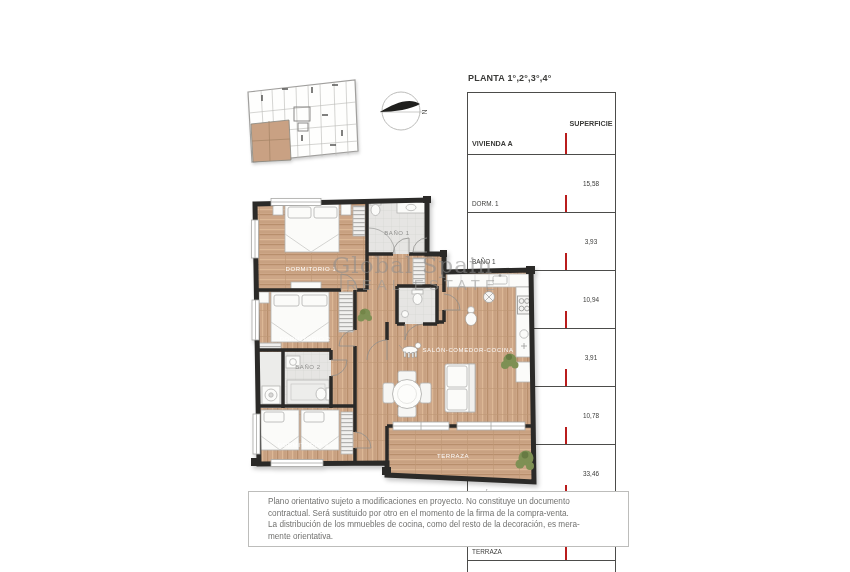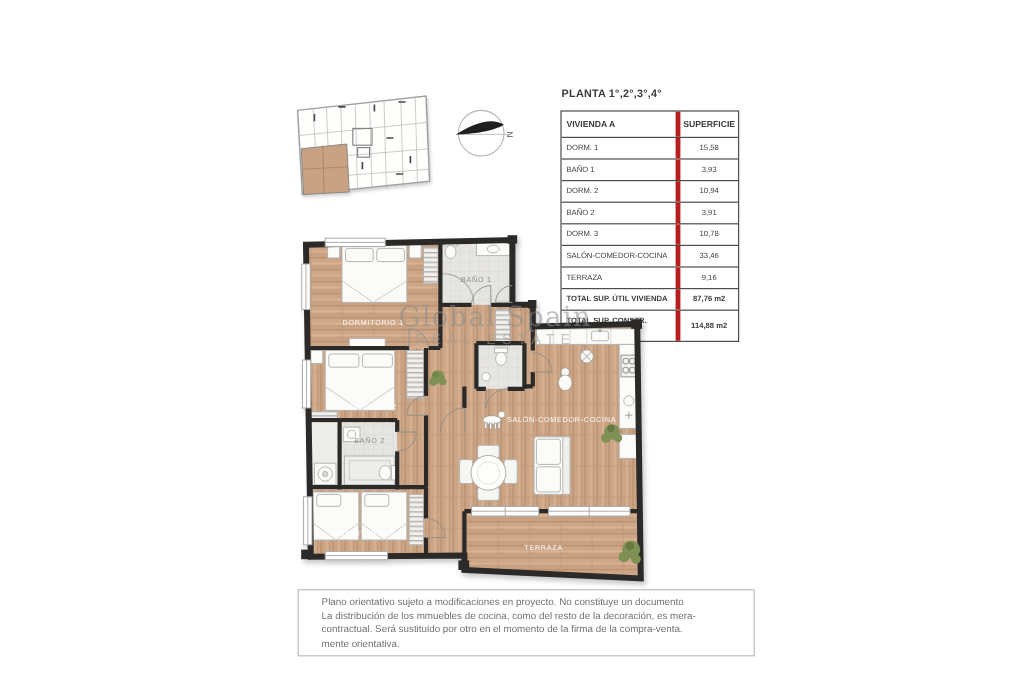--- a/index.html
+++ b/index.html
@@ -12,42 +12,42 @@
     position:absolute;left:468px;top:73px;font-size:9px;font-weight:bold;
     letter-spacing:.2px;color:#3a3a38;
   }
   .tbl{
     position:absolute;left:467px;top:92px;width:149px;
     border:1.5px solid #4c4c4a;background:#fff;box-sizing:border-box;
   }
   .trow{display:flex;border-top:1px solid #4c4c4a;align-items:stretch;}
   .trow:first-child{border-top:none;}
   .tcell-l{
-    width:99px;box-sizing:border-box;border-right:4px solid #b91c1c;
+    width:99px;box-sizing:border-box;border-right:2px solid #b91c1c;
     padding:4.5px 2px 4.5px 4px;font-size:6.4px;line-height:1.25;display:flex;
-    flex-direction:column;justify-content:center;
+    flex-direction:column;justify-content:center;margin-top:40px;
   }
   .tcell-v{
     flex:1;display:flex;align-items:center;justify-content:center;
     font-size:6.4px;text-align:left;padding:1px;
   }
   .trow.hdr .tcell-l,.trow.hdr .tcell-v{font-weight:bold;font-size:7.2px;padding-top:6px;padding-bottom:6px;}
   .trow.total .tcell-l,.trow.total .tcell-v{font-weight:bold;}
   
   .disclaimer{
     position:absolute;left:248px;top:491px;width:341px;
     border:1px solid #bdbdbb;padding:4px 19px;font-size:8.2px;line-height:11.6px;
     color:#727270;background:#fff;
   }
   
   .watermark{
     position:absolute;left:332px;top:252px;z-index:6;pointer-events:none;opacity:.55;
   }
   .wm1{font-family:"DejaVu Serif", serif;font-size:23px;color:#8d8d8d;letter-spacing:1px;}
-  .wm2{font-family:"Liberation Sans", sans-serif;font-size:12px;color:#999997;
+  .wm2{font-family:"Liberation Sans", sans-serif;font-size:15px;color:#999997;
        letter-spacing:5px;margin:-2px 0 0 14px;}
   
   .miniplan{position:absolute;left:242px;top:75px;filter:drop-shadow(1px 2px 1.5px rgba(0,0,0,.18));}
   .compass{position:absolute;left:376px;top:86px;}
   .floorplan{position:absolute;left:247px;top:194px;filter:drop-shadow(2px 3px 2px rgba(0,0,0,.22));}
   svg text.roomlbl{font-family:"Liberation Sans", sans-serif;font-size:6px;letter-spacing:.6px;
     fill:#ffffff;opacity:.95;text-anchor:middle;}
   svg text.roomlbl.gray{fill:#8f8f8d;opacity:1;}
 </style>
 </head>
@@ -384,16 +384,16 @@
   <text class="roomlbl" x="206" y="264" opacity="0.85">TERRAZA</text>
 </svg>
 
 <div class="watermark">
   <div class="wm1">Global Spain</div>
   <div class="wm2">REAL ESTATE</div>
 </div>
 
 <div class="disclaimer">
   <div>Plano orientativo sujeto a modificaciones en proyecto. No constituye un documento</div>
+  <div>contractual. Será sustituido por otro en el momento de la firma de la compra-venta.</div>
   <div>La distribución de los mmuebles de cocina, como del resto de la decoración, es mera-</div>
-  <div>contractual. Será sustituido por otro en el momento de la firma de la compra-venta.</div>
   <div>mente orientativa.</div>
 </div>
 
 </body></html>

